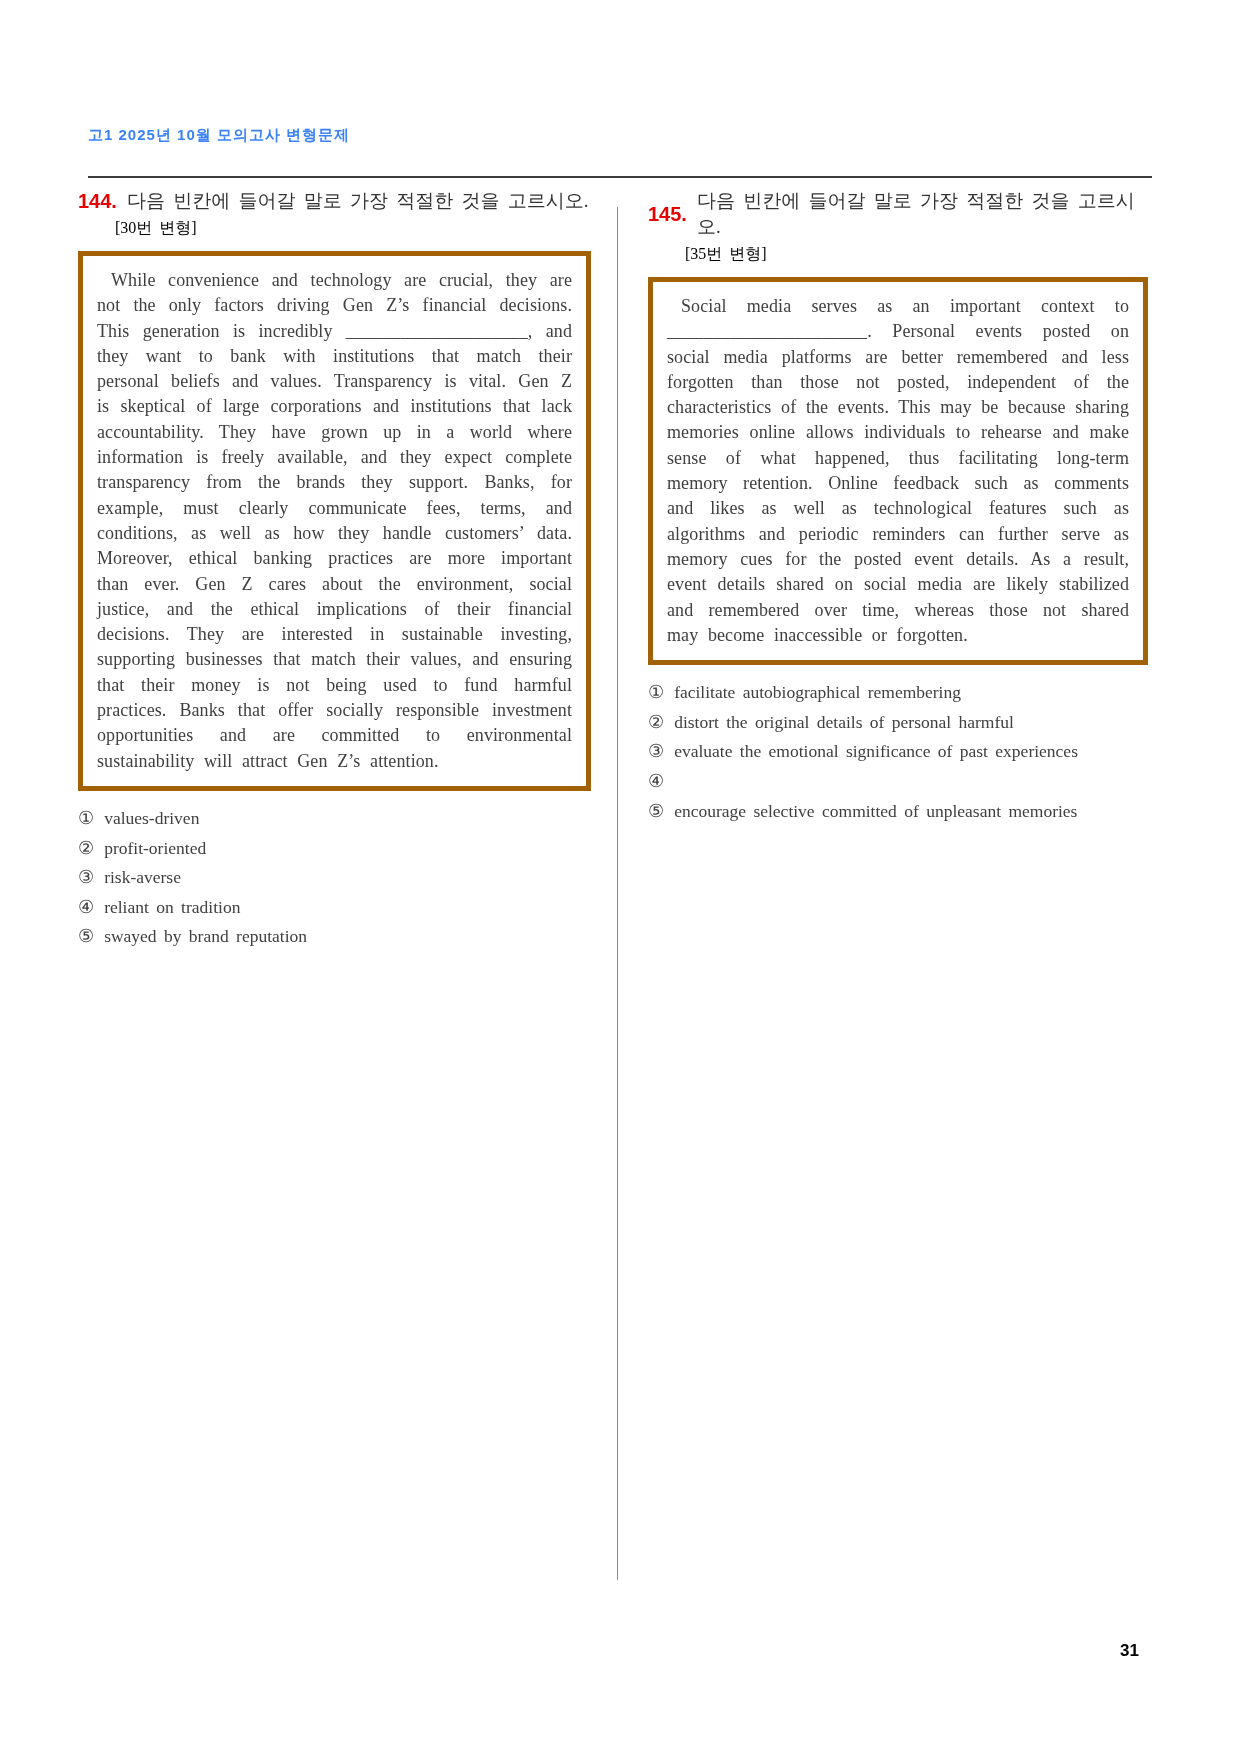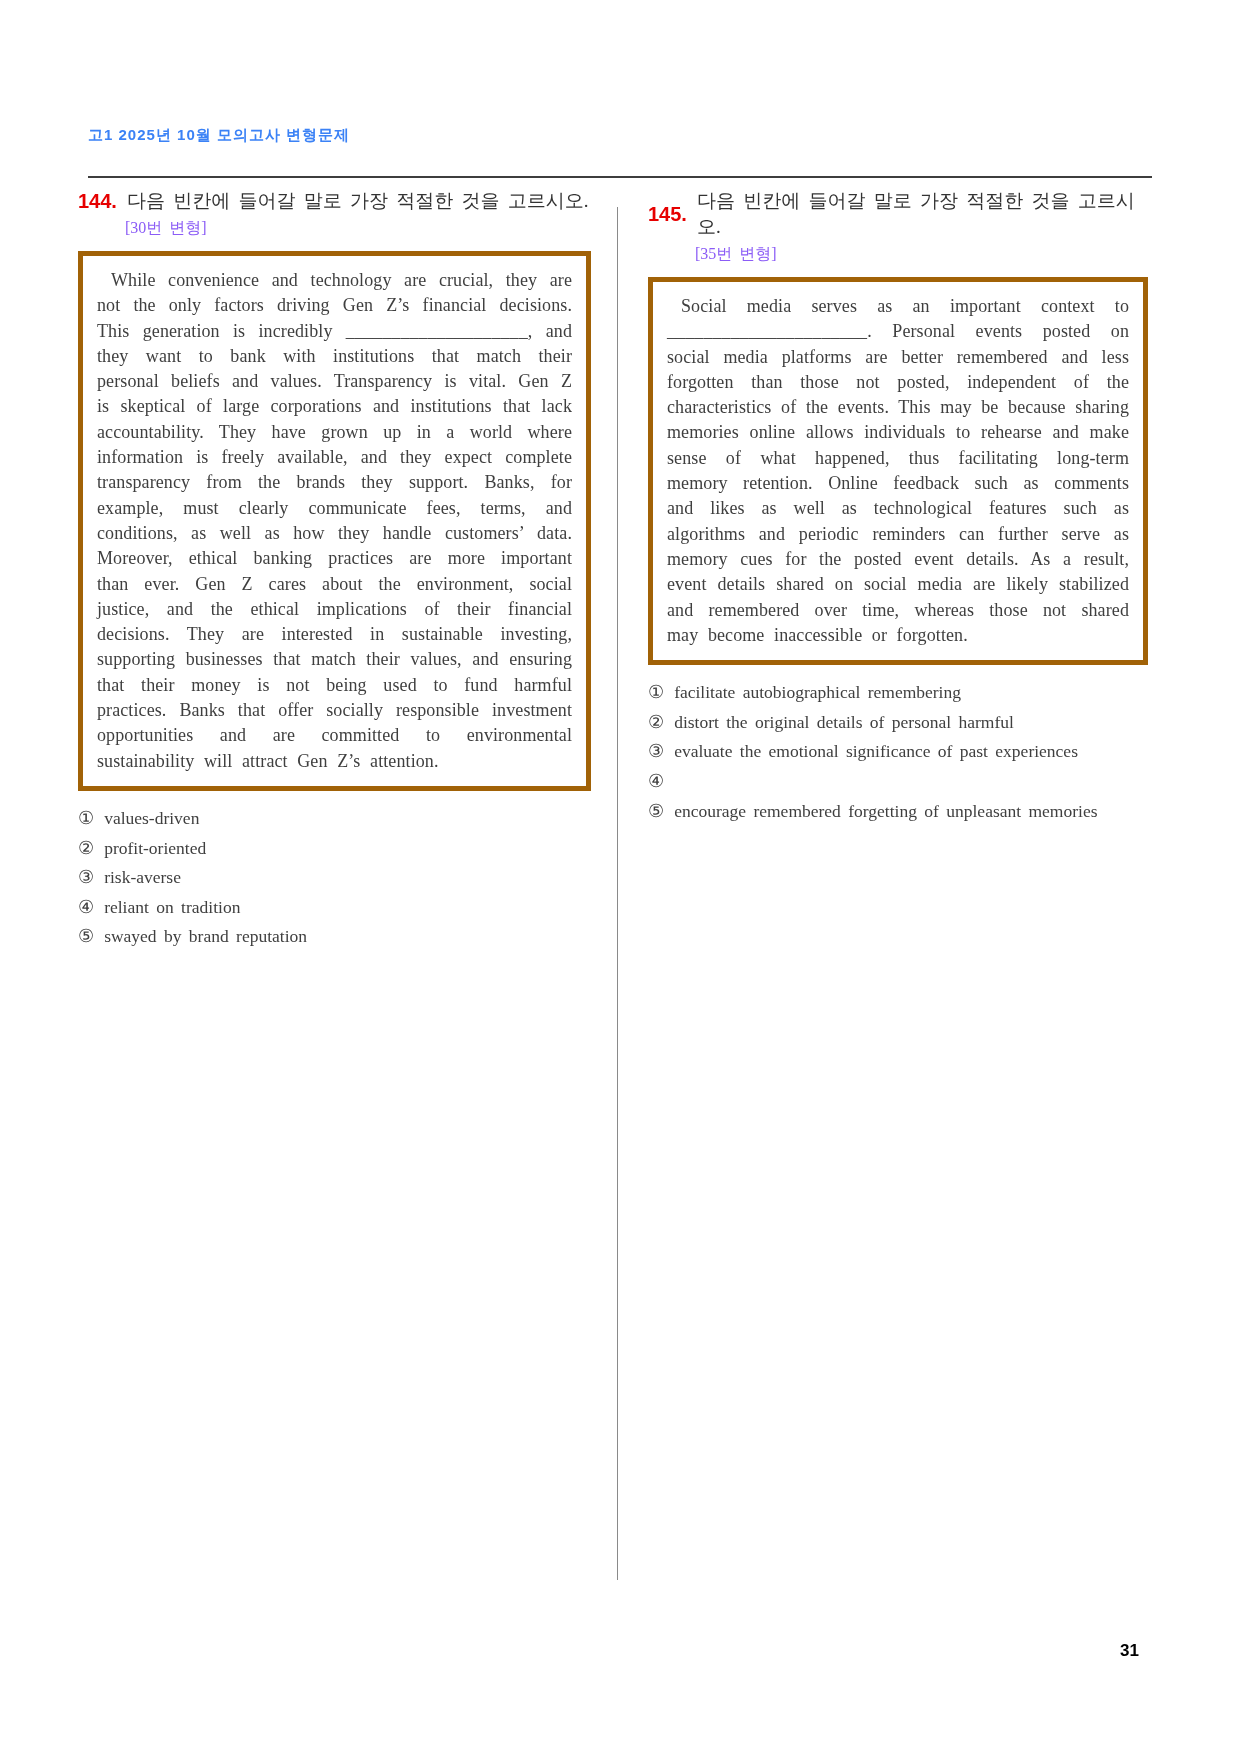--- a/index.html
+++ b/index.html
@@ -53,23 +53,23 @@
     margin-right: 10px;
     flex: 0 0 auto;
   }
   .q-prompt {
     font-size: 19px;
     color: #333333;
     word-spacing: 3.5px;
     line-height: 26px;
   }
   .q-variant {
-    margin: 4px 0 0 47px;
+    margin: 4px 0 0 37px;
     font-size: 16px;
-    color: #8b5cf6;
+    color: #000000;
     word-spacing: 3px;
   }
   .passage-box {
     margin-top: 12px;
     border: 5px solid #a16207;
     padding: 12px 14px;
     box-sizing: border-box;
   }
   .passage-text {
     font-size: 18px;
@@ -162,20 +162,20 @@
       </div>
       <div class="option">
         <span class="opt-marker">③</span>
         <span class="opt-text">evaluate the emotional significance of past experiences</span>
       </div>
       <div class="option">
         <span class="opt-marker">④</span>
       </div>
       <div class="option">
         <span class="opt-marker">⑤</span>
-        <span class="opt-text">encourage remembered forgetting of unpleasant memories</span>
+        <span class="opt-text">encourage selective committed of unpleasant memories</span>
       </div>
     </div>
   </div>
 
   <div class="page-number">31</div>
 
 </div>
 
 </body></html>

